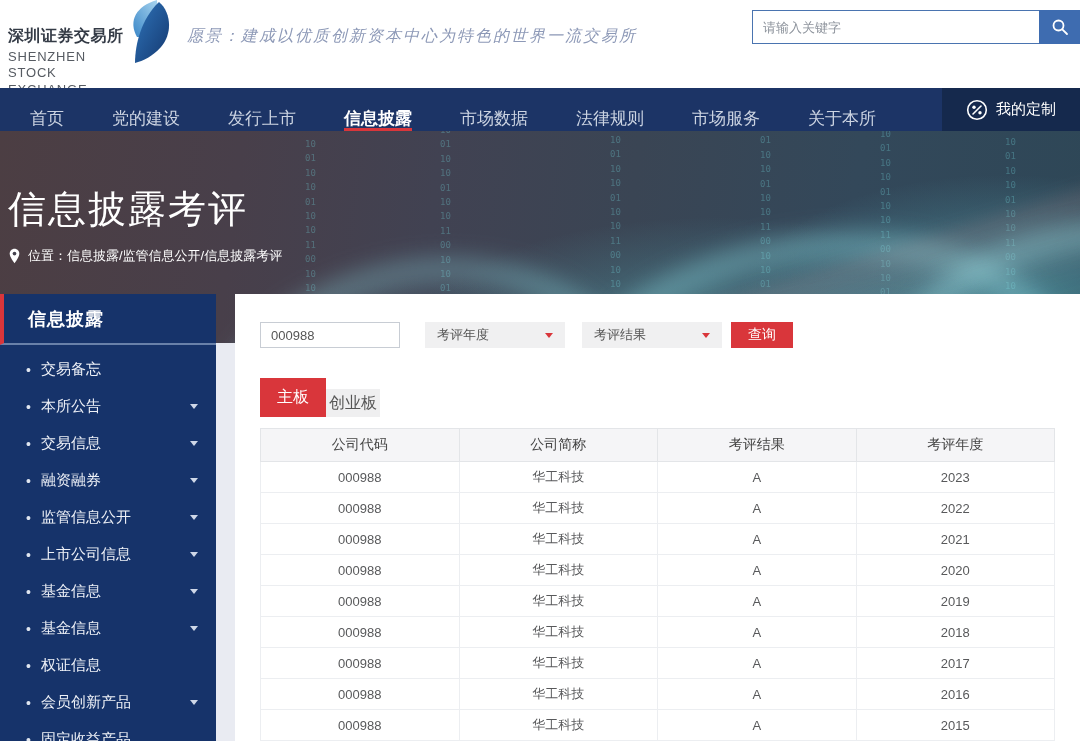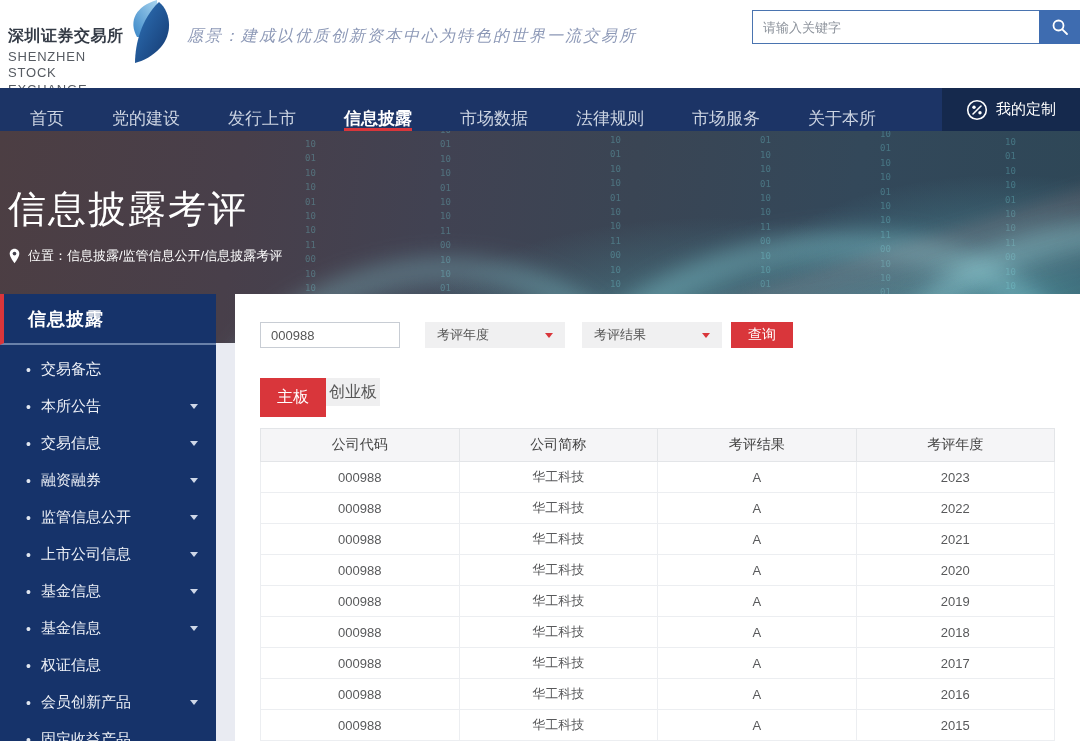--- a/index.html
+++ b/index.html
@@ -57,21 +57,21 @@
 
   .gap { width:19px; flex-shrink:0; }
   .panel { flex:1; background:#ffffff; padding:28px 0 0 25px; }
 
   .filter-row { display:flex; align-items:center; height:26px; }
   .code-input { width:140px; height:26px; border:1px solid #c8cdd4; padding:0 10px; font-size:13px; color:#555; outline:none; }
   .dd { width:140px; height:26px; background:#f0f0f1; margin-left:25px; display:flex; align-items:center; justify-content:space-between; padding:0 12px; font-size:13px; color:#555; cursor:pointer; }
   .dd + .dd { margin-left:17px; }
   .btn-query { width:62px; height:26px; margin-left:9px; background:#d9363b; color:#fff; border:none; font-size:14px; cursor:pointer; }
 
-  .tabs { display:flex; margin-top:30px; height:39px; }
+  .tabs { display:flex; align-items:flex-end; margin-top:30px; height:39px; }
   .tab { cursor:pointer; display:flex; align-items:center; justify-content:center; font-size:16px; }
   .tab.active { width:66px; height:39px; background:#d9363b; color:#ffffff; }
   .tab.plain { width:54px; height:28px; background:#efeff0; color:#555; }
 
   table.eval { border-collapse:collapse; margin-top:11px; width:795px; table-layout:fixed; }
   .eval th { height:33px; background:#f5f5f7; border:1px solid #e3e5e8; font-size:14px; font-weight:normal; color:#444; text-align:center; }
   .eval td { height:31px; border:1px solid #eceef1; font-size:13px; color:#58595b; text-align:center; }
 </style>
 </head>
 <body>

